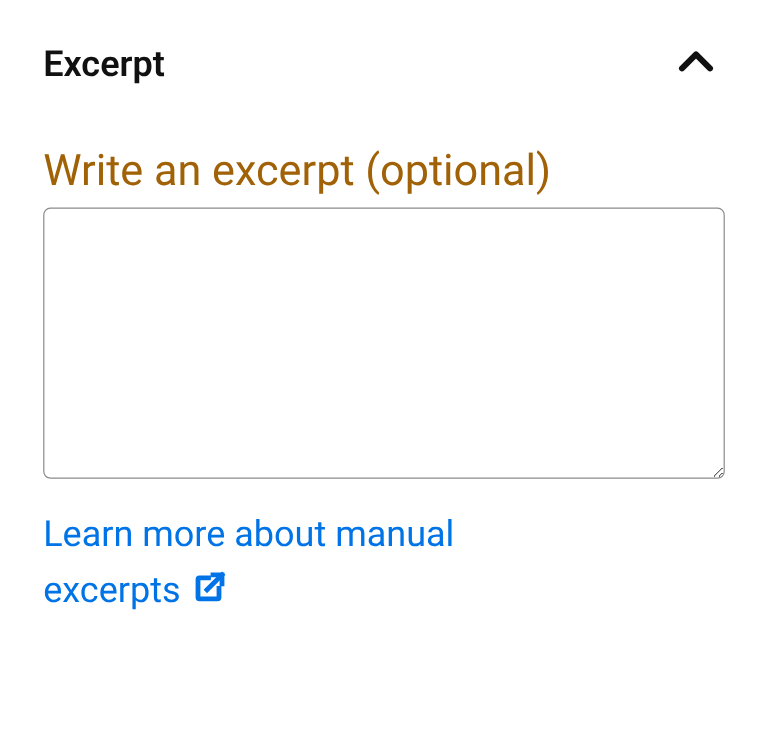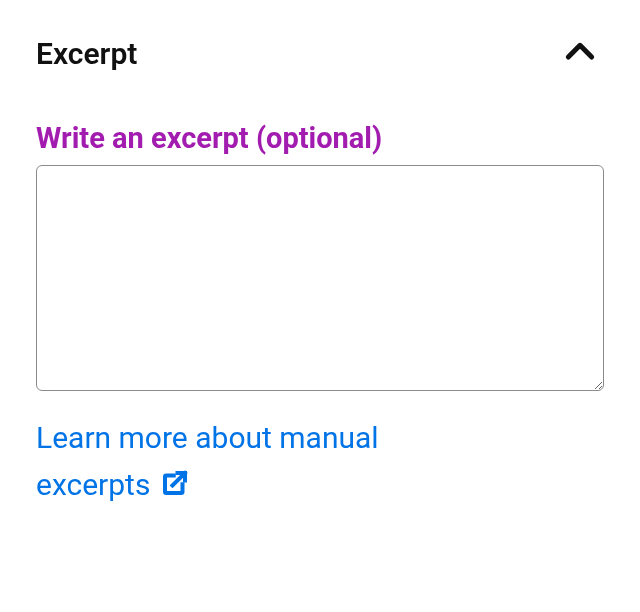--- a/index.html
+++ b/index.html
@@ -2,21 +2,21 @@
 <html><head>
   <meta charset="utf-8">
   <style>
     * { box-sizing: border-box; margin: 0; padding: 0; }
     html, body { width: 640px; height: 612px; background: #fff; font-family: -apple-system, BlinkMacSystemFont, "Segoe UI", Roboto, Helvetica, Arial, sans-serif; }
     .panel { padding: 28px 36px; }
     .panel-header { display: flex; align-items: center; justify-content: space-between; margin-bottom: 42px; }
     .panel-title { font-size: 30px; font-weight: 600; color: #111; }
     .toggle-btn { background: none; border: none; padding: 4px; cursor: pointer; display: flex; align-items: center; justify-content: center; }
     .toggle-btn svg { width: 40px; height: 40px; }
-    .field-label { font-size: 29px; font-weight: 700; color: #a21caf; display: block; margin-bottom: 10px; }
+    .field-label { font-size: 36px; font-weight: 400; color: #a16207; display: block; margin-bottom: 10px; }
     .excerpt-textarea {
       width: 100%;
       height: 226px;
       border: 1px solid #8b8b8b;
       border-radius: 6px;
       resize: both;
       padding: 10px;
       font-family: inherit;
       font-size: 22px;
       color: #111;

